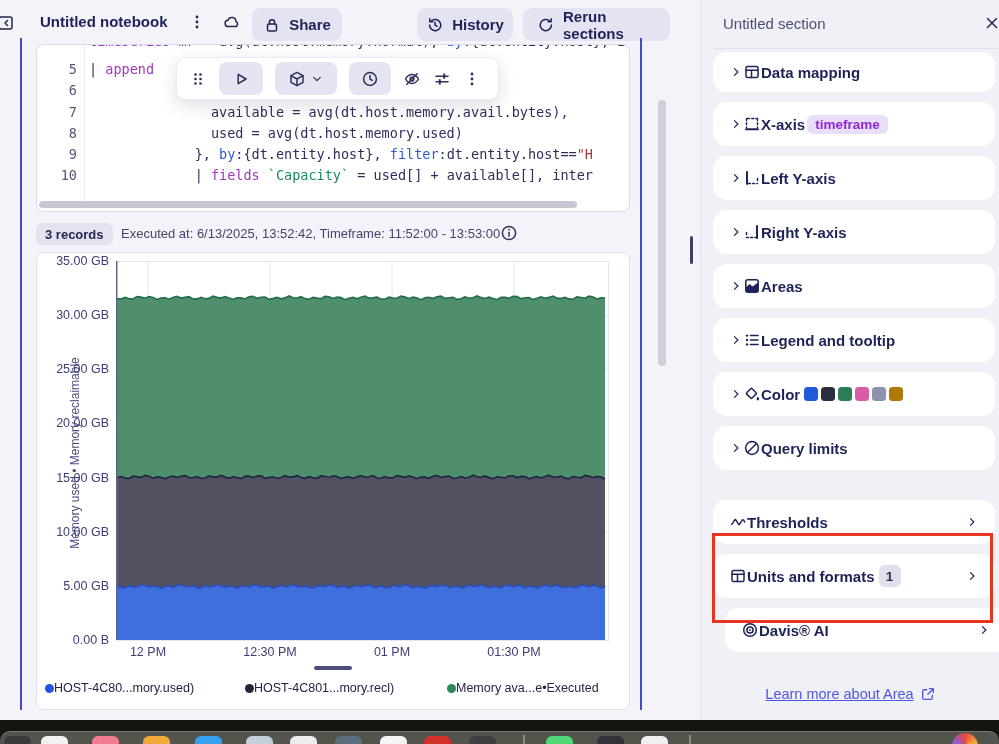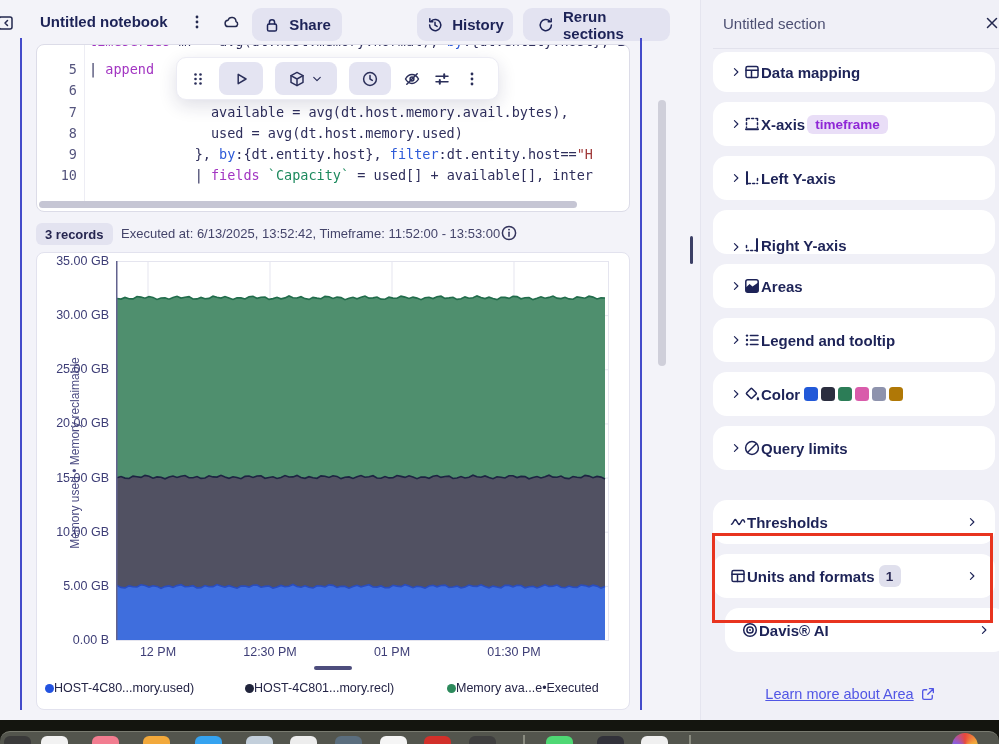--- a/index.html
+++ b/index.html
@@ -266,21 +266,21 @@
         <line x1="492.5" y1="0" x2="492.5" y2="379" stroke="#e5e5ef" stroke-width="1"></line>
         <path d="M1.0,37.5L5.0,38.1L9.0,36.4L13.0,37.7L17.0,37.9L21.0,35.5L25.0,36.1L29.0,37.2L33.0,35.5L37.0,36.4L41.0,38.4L45.0,37.0L49.0,36.8L53.0,38.2L57.0,36.4L61.0,35.3L65.0,37.1L69.0,36.3L73.0,35.6L77.0,38.0L81.0,37.9L85.0,36.4L89.0,37.8L93.0,37.4L97.0,35.2L101.0,36.3L105.0,37.1L109.0,35.6L113.0,37.0L117.0,38.5L121.0,36.7L125.0,36.9L129.0,38.0L133.0,35.8L137.0,35.4L141.0,37.3L145.0,36.2L149.0,36.1L153.0,38.4L157.0,37.6L161.0,36.3L165.0,37.8L169.0,36.9L173.0,35.0L177.0,36.7L181.0,37.0L185.0,35.7L189.0,37.6L193.0,38.4L197.0,36.4L201.0,37.1L205.0,37.7L209.0,35.4L213.0,35.7L217.0,37.4L221.0,36.1L225.0,36.6L229.0,38.7L233.0,37.2L237.0,36.3L241.0,37.8L245.0,36.3L249.0,35.0L253.0,37.1L257.0,36.9L261.0,36.0L265.0,38.1L269.0,38.2L273.0,36.2L277.0,37.1L281.0,37.2L285.0,35.1L289.0,36.1L293.0,37.5L297.0,36.1L301.0,37.1L305.0,38.7L309.0,36.8L313.0,36.3L317.0,37.6L321.0,35.8L325.0,35.2L329.0,37.4L333.0,36.9L337.0,36.3L341.0,38.4L345.0,37.8L349.0,35.9L353.0,37.2L357.0,36.8L361.0,34.9L365.0,36.6L369.0,37.6L373.0,36.2L377.0,37.5L381.0,38.6L385.0,36.3L389.0,36.4L393.0,37.4L397.0,35.4L401.0,35.6L405.0,37.8L409.0,36.8L413.0,36.6L417.0,38.6L421.0,37.3L425.0,35.8L429.0,37.2L433.0,36.4L437.0,35.0L441.0,37.1L445.0,37.6L449.0,36.3L453.0,37.9L457.0,38.2L461.0,35.9L465.0,36.5L469.0,37.2L473.0,35.2L477.0,36.1L481.0,38.0L485.0,36.7L489.0,37.0L489,379L1,379Z" fill="#4f8f6e"></path>
         <path d="M1.0,37.5L5.0,38.1L9.0,36.4L13.0,37.7L17.0,37.9L21.0,35.5L25.0,36.1L29.0,37.2L33.0,35.5L37.0,36.4L41.0,38.4L45.0,37.0L49.0,36.8L53.0,38.2L57.0,36.4L61.0,35.3L65.0,37.1L69.0,36.3L73.0,35.6L77.0,38.0L81.0,37.9L85.0,36.4L89.0,37.8L93.0,37.4L97.0,35.2L101.0,36.3L105.0,37.1L109.0,35.6L113.0,37.0L117.0,38.5L121.0,36.7L125.0,36.9L129.0,38.0L133.0,35.8L137.0,35.4L141.0,37.3L145.0,36.2L149.0,36.1L153.0,38.4L157.0,37.6L161.0,36.3L165.0,37.8L169.0,36.9L173.0,35.0L177.0,36.7L181.0,37.0L185.0,35.7L189.0,37.6L193.0,38.4L197.0,36.4L201.0,37.1L205.0,37.7L209.0,35.4L213.0,35.7L217.0,37.4L221.0,36.1L225.0,36.6L229.0,38.7L233.0,37.2L237.0,36.3L241.0,37.8L245.0,36.3L249.0,35.0L253.0,37.1L257.0,36.9L261.0,36.0L265.0,38.1L269.0,38.2L273.0,36.2L277.0,37.1L281.0,37.2L285.0,35.1L289.0,36.1L293.0,37.5L297.0,36.1L301.0,37.1L305.0,38.7L309.0,36.8L313.0,36.3L317.0,37.6L321.0,35.8L325.0,35.2L329.0,37.4L333.0,36.9L337.0,36.3L341.0,38.4L345.0,37.8L349.0,35.9L353.0,37.2L357.0,36.8L361.0,34.9L365.0,36.6L369.0,37.6L373.0,36.2L377.0,37.5L381.0,38.6L385.0,36.3L389.0,36.4L393.0,37.4L397.0,35.4L401.0,35.6L405.0,37.8L409.0,36.8L413.0,36.6L417.0,38.6L421.0,37.3L425.0,35.8L429.0,37.2L433.0,36.4L437.0,35.0L441.0,37.1L445.0,37.6L449.0,36.3L453.0,37.9L457.0,38.2L461.0,35.9L465.0,36.5L469.0,37.2L473.0,35.2L477.0,36.1L481.0,38.0L485.0,36.7L489.0,37.0" stroke="#216c4b" stroke-width="1.6" fill="none"></path>
         <path d="M1.0,216.8L5.0,215.5L9.0,217.1L13.0,217.5L17.0,215.1L21.0,215.7L25.0,216.4L29.0,214.4L33.0,215.3L37.0,217.2L41.0,215.9L45.0,216.2L49.0,217.8L53.0,216.0L57.0,215.0L61.0,216.5L65.0,215.2L69.0,214.5L73.0,216.8L77.0,216.7L81.0,215.6L85.0,217.4L89.0,217.0L93.0,214.8L97.0,215.9L101.0,216.1L105.0,214.3L109.0,215.9L113.0,217.3L117.0,215.8L121.0,216.5L125.0,217.7L129.0,215.4L133.0,215.0L137.0,216.5L141.0,215.0L145.0,214.9L149.0,217.3L153.0,216.5L157.0,215.8L161.0,217.5L165.0,216.4L169.0,214.6L173.0,216.0L177.0,215.9L181.0,214.4L185.0,216.5L189.0,217.3L193.0,215.7L197.0,216.8L201.0,217.3L205.0,214.9L209.0,215.2L213.0,216.4L217.0,214.8L221.0,215.4L225.0,217.6L229.0,216.3L233.0,215.9L237.0,217.5L241.0,215.8L245.0,214.5L249.0,216.2L253.0,215.7L257.0,214.7L261.0,217.0L265.0,217.2L269.0,215.6L273.0,216.9L277.0,216.8L281.0,214.5L285.0,215.4L289.0,216.4L293.0,214.8L297.0,216.0L301.0,217.7L305.0,216.1L309.0,216.1L313.0,217.3L317.0,215.2L321.0,214.5L325.0,216.4L329.0,215.5L333.0,215.1L337.0,217.5L341.0,217.0L345.0,215.6L349.0,217.0L353.0,216.3L357.0,214.2L361.0,215.7L365.0,216.3L369.0,214.9L373.0,216.6L377.0,217.7L381.0,215.8L385.0,216.2L389.0,217.0L393.0,214.7L397.0,214.8L401.0,216.6L405.0,215.4L409.0,215.6L413.0,217.8L417.0,216.6L421.0,215.5L425.0,217.0L429.0,215.7L433.0,214.2L437.0,216.1L441.0,216.2L445.0,215.1L449.0,217.1L453.0,217.6L457.0,215.5L461.0,216.3L465.0,216.6L469.0,214.4L473.0,215.1L477.0,216.7L481.0,215.4L485.0,216.1L489.0,217.9L489,379L1,379Z" fill="#515162"></path>
         <path d="M1.0,216.8L5.0,215.5L9.0,217.1L13.0,217.5L17.0,215.1L21.0,215.7L25.0,216.4L29.0,214.4L33.0,215.3L37.0,217.2L41.0,215.9L45.0,216.2L49.0,217.8L53.0,216.0L57.0,215.0L61.0,216.5L65.0,215.2L69.0,214.5L73.0,216.8L77.0,216.7L81.0,215.6L85.0,217.4L89.0,217.0L93.0,214.8L97.0,215.9L101.0,216.1L105.0,214.3L109.0,215.9L113.0,217.3L117.0,215.8L121.0,216.5L125.0,217.7L129.0,215.4L133.0,215.0L137.0,216.5L141.0,215.0L145.0,214.9L149.0,217.3L153.0,216.5L157.0,215.8L161.0,217.5L165.0,216.4L169.0,214.6L173.0,216.0L177.0,215.9L181.0,214.4L185.0,216.5L189.0,217.3L193.0,215.7L197.0,216.8L201.0,217.3L205.0,214.9L209.0,215.2L213.0,216.4L217.0,214.8L221.0,215.4L225.0,217.6L229.0,216.3L233.0,215.9L237.0,217.5L241.0,215.8L245.0,214.5L249.0,216.2L253.0,215.7L257.0,214.7L261.0,217.0L265.0,217.2L269.0,215.6L273.0,216.9L277.0,216.8L281.0,214.5L285.0,215.4L289.0,216.4L293.0,214.8L297.0,216.0L301.0,217.7L305.0,216.1L309.0,216.1L313.0,217.3L317.0,215.2L321.0,214.5L325.0,216.4L329.0,215.5L333.0,215.1L337.0,217.5L341.0,217.0L345.0,215.6L349.0,217.0L353.0,216.3L357.0,214.2L361.0,215.7L365.0,216.3L369.0,214.9L373.0,216.6L377.0,217.7L381.0,215.8L385.0,216.2L389.0,217.0L393.0,214.7L397.0,214.8L401.0,216.6L405.0,215.4L409.0,215.6L413.0,217.8L417.0,216.6L421.0,215.5L425.0,217.0L429.0,215.7L433.0,214.2L437.0,216.1L441.0,216.2L445.0,215.1L449.0,217.1L453.0,217.6L457.0,215.5L461.0,216.3L465.0,216.6L469.0,214.4L473.0,215.1L477.0,216.7L481.0,215.4L485.0,216.1L489.0,217.9" stroke="#1d2442" stroke-width="1.6" fill="none"></path>
         <path d="M1.0,324.4L5.0,326.4L9.0,326.9L13.0,324.9L17.0,325.7L21.0,326.0L25.0,323.8L29.0,324.5L33.0,326.1L37.0,324.7L41.0,325.4L45.0,327.3L49.0,325.6L53.0,324.9L57.0,326.3L61.0,324.6L65.0,323.7L69.0,325.8L73.0,325.5L77.0,324.7L81.0,326.9L85.0,326.6L89.0,324.6L93.0,325.8L97.0,325.6L101.0,323.5L105.0,325.0L109.0,326.1L113.0,324.7L117.0,325.9L121.0,327.2L125.0,325.1L129.0,325.0L133.0,326.1L137.0,324.2L141.0,324.0L145.0,326.2L149.0,325.4L153.0,325.0L157.0,327.1L161.0,326.1L165.0,324.4L169.0,325.8L173.0,325.2L177.0,323.5L181.0,325.5L185.0,326.2L189.0,324.8L193.0,326.3L197.0,327.0L201.0,324.7L205.0,325.0L209.0,325.9L213.0,323.9L217.0,324.4L221.0,326.5L225.0,325.3L229.0,325.4L233.0,327.2L237.0,325.6L241.0,324.3L245.0,325.8L249.0,324.8L253.0,323.7L257.0,326.0L261.0,326.1L265.0,324.9L269.0,326.7L273.0,326.6L277.0,324.3L281.0,325.1L285.0,325.6L289.0,323.7L293.0,325.0L297.0,326.7L301.0,325.2L305.0,325.7L309.0,327.1L313.0,325.0L317.0,324.3L321.0,325.8L325.0,324.5L329.0,324.1L333.0,326.5L337.0,326.0L341.0,325.1L345.0,326.8L349.0,326.1L353.0,324.0L357.0,325.3L361.0,325.4L365.0,323.8L369.0,325.6L373.0,326.8L377.0,325.1L381.0,326.0L385.0,326.8L389.0,324.4L393.0,324.4L397.0,325.8L401.0,324.3L405.0,324.5L409.0,326.8L413.0,325.8L417.0,325.2L421.0,326.9L425.0,325.5L429.0,323.8L433.0,325.5L437.0,325.1L441.0,324.0L445.0,326.2L449.0,326.7L453.0,325.0L457.0,326.2L461.0,326.4L465.0,324.0L469.0,324.6L473.0,325.8L477.0,324.2L481.0,325.1L485.0,327.1L489.0,325.6L489,379L1,379Z" fill="#3f6edd"></path>
         <path d="M1.0,324.4L5.0,326.4L9.0,326.9L13.0,324.9L17.0,325.7L21.0,326.0L25.0,323.8L29.0,324.5L33.0,326.1L37.0,324.7L41.0,325.4L45.0,327.3L49.0,325.6L53.0,324.9L57.0,326.3L61.0,324.6L65.0,323.7L69.0,325.8L73.0,325.5L77.0,324.7L81.0,326.9L85.0,326.6L89.0,324.6L93.0,325.8L97.0,325.6L101.0,323.5L105.0,325.0L109.0,326.1L113.0,324.7L117.0,325.9L121.0,327.2L125.0,325.1L129.0,325.0L133.0,326.1L137.0,324.2L141.0,324.0L145.0,326.2L149.0,325.4L153.0,325.0L157.0,327.1L161.0,326.1L165.0,324.4L169.0,325.8L173.0,325.2L177.0,323.5L181.0,325.5L185.0,326.2L189.0,324.8L193.0,326.3L197.0,327.0L201.0,324.7L205.0,325.0L209.0,325.9L213.0,323.9L217.0,324.4L221.0,326.5L225.0,325.3L229.0,325.4L233.0,327.2L237.0,325.6L241.0,324.3L245.0,325.8L249.0,324.8L253.0,323.7L257.0,326.0L261.0,326.1L265.0,324.9L269.0,326.7L273.0,326.6L277.0,324.3L281.0,325.1L285.0,325.6L289.0,323.7L293.0,325.0L297.0,326.7L301.0,325.2L305.0,325.7L309.0,327.1L313.0,325.0L317.0,324.3L321.0,325.8L325.0,324.5L329.0,324.1L333.0,326.5L337.0,326.0L341.0,325.1L345.0,326.8L349.0,326.1L353.0,324.0L357.0,325.3L361.0,325.4L365.0,323.8L369.0,325.6L373.0,326.8L377.0,325.1L381.0,326.0L385.0,326.8L389.0,324.4L393.0,324.4L397.0,325.8L401.0,324.3L405.0,324.5L409.0,326.8L413.0,325.8L417.0,325.2L421.0,326.9L425.0,325.5L429.0,323.8L433.0,325.5L437.0,325.1L441.0,324.0L445.0,326.2L449.0,326.7L453.0,325.0L457.0,326.2L461.0,326.4L465.0,324.0L469.0,324.6L473.0,325.8L477.0,324.2L481.0,325.1L485.0,327.1L489.0,325.6" stroke="#2a4dbe" stroke-width="1.6" fill="none"></path>
         <line x1="0.75" y1="0" x2="0.75" y2="379" stroke="#62628e" stroke-width="1.5"></line>
       </svg>
     <div id="xticks">
-        <div class="xtick" style="left: 81px;">12 PM</div>
+        <div class="xtick" style="left: 71px;">12 PM</div>
         <div class="xtick" style="left: 193px;">12:30 PM</div>
         <div class="xtick" style="left: 315px;">01 PM</div>
         <div class="xtick" style="left: 437px;">01:30 PM</div>
       </div>
     <div id="minibar"></div>
     <div id="legend">
         <div class="leg-item" style="left: 8px;">
           <span class="leg-dot" style="background:#2353e0"></span>
           <span>HOST-4C80...mory.used)</span>
         </div>
@@ -343,21 +343,21 @@
             </svg>
           </span>
           <span class="p-icon icon">
             <svg width="18" height="18" viewBox="0 0 18 18" fill="none" stroke="currentColor" stroke-width="1.5" stroke-linecap="round" stroke-linejoin="round">
               <path d="M4 3v12" stroke-width="2"></path>
               <path stroke-dasharray="2 2.2" d="M5.5 14.5h9M14.5 9.5v4"></path>
             </svg>
           </span>
           <span class="p-label">Left Y-axis</span>
         </div>
-        <div class="p-card" style="top: 210px; align-items: flex-end;">
+        <div class="p-card" style="top: 210px;">
           <span class="chev icon">
             <svg width="18" height="18" viewBox="0 0 18 18" fill="none" stroke="currentColor" stroke-width="1.5" stroke-linecap="round" stroke-linejoin="round" style="width:14px;height:14px">
               <path d="M7 4.6 11.4 9 7 13.4"></path>
             </svg>
           </span>
           <span class="p-icon icon">
             <svg width="18" height="18" viewBox="0 0 18 18" fill="none" stroke="currentColor" stroke-width="1.5" stroke-linecap="round" stroke-linejoin="round">
               <path d="M14 3v12" stroke-width="2"></path>
               <path stroke-dasharray="2 2.2" d="M3.5 14.5h9M3.5 9.5v4"></path>
             </svg>

